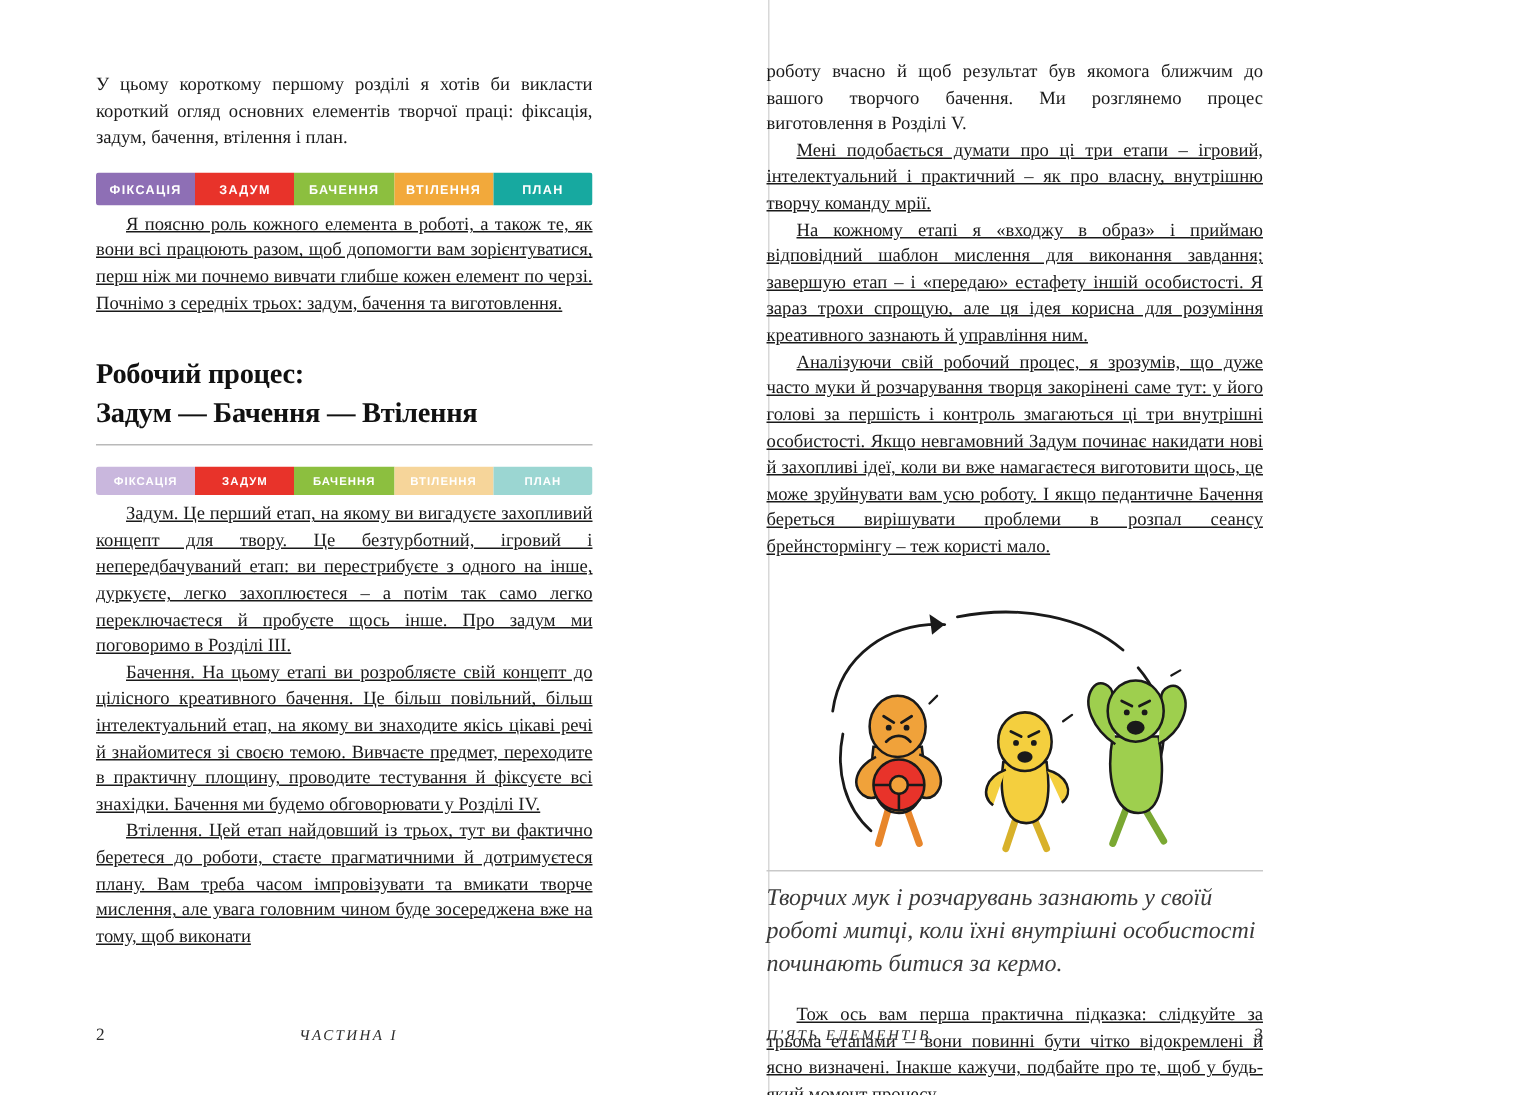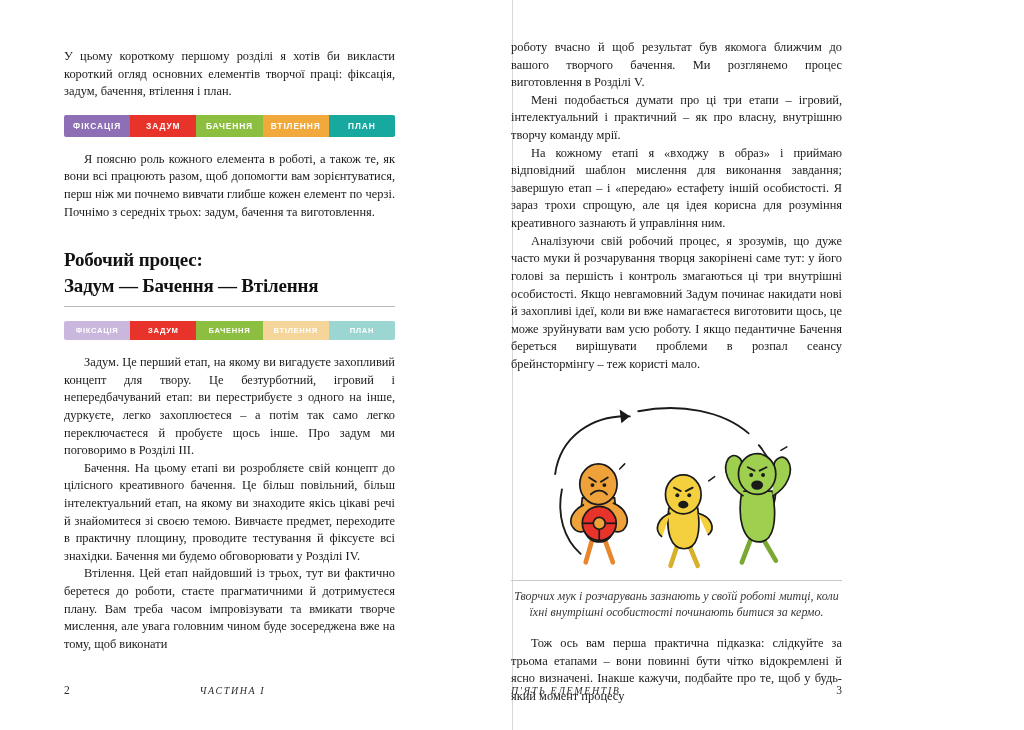--- a/index.html
+++ b/index.html
@@ -38,28 +38,28 @@
   .page-left { padding: 48px 58px 0 64px; }
   .page-right { padding: 39px 64px 0 58px; }
 
   p {
     margin: 0;
     font-size: 12.4px;
     line-height: 1.42;
     text-align: justify;
     hyphens: auto;
   }
-  p.indent { text-indent: 20px; }
+  p.indent { text-indent: 20px; text-decoration: underline; }
   p.first { text-indent: 0; }
 
   
   .strip {
     display: flex;
     width: 100%;
-    margin: 14px 0 14px 0;
+    margin: 14px 0 4px 0;
     border-radius: 2px;
     overflow: hidden;
     height: 22px;
   }
   .strip.small { height: 19px; }
   .strip .seg {
     flex: 1 1 0;
     display: flex;
     align-items: center;
     justify-content: center;
@@ -96,24 +96,24 @@
     width: 100%;
   }
   .figure svg { display: block; width: 100%; height: auto; }
   .fig-rule {
     border-top: 1px solid #c9c9c9;
     margin: 6px 0 7px 0;
   }
   .caption {
     font-family: "Liberation Serif", serif;
     font-style: italic;
-    font-size: 12px;
+    font-size: 16px;
     line-height: 1.38;
     color: #3a3a3a;
-    text-align: center;
+    text-align: left;
   }
 
   
   .footer {
     position: absolute;
     left: 0;
     right: 0;
     bottom: 34px;
     display: flex;
     align-items: center;

